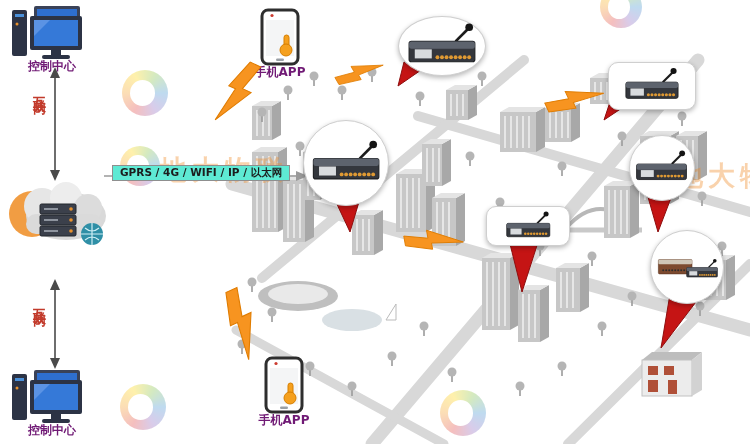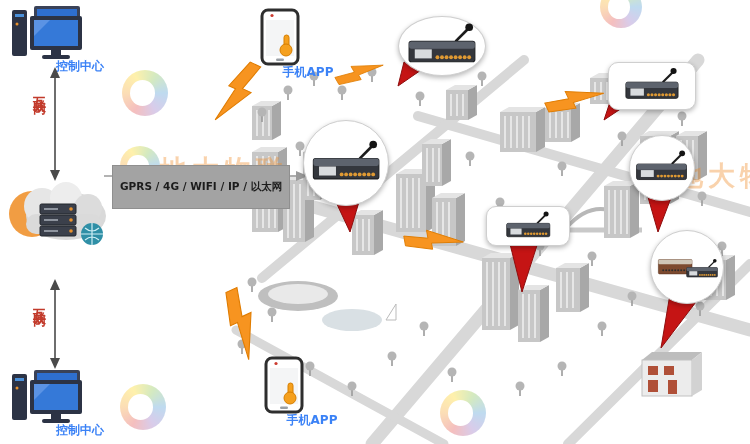--- a/index.html
+++ b/index.html
@@ -2,27 +2,27 @@
 <html><head>
 <meta charset="utf-8">
 <style>
   html,body{margin:0;padding:0;background:#fff;}
   .canvas{position:relative;width:750px;height:444px;background:#ffffff;overflow:hidden;
           font-family:"DejaVu Sans","Liberation Sans",sans-serif;}
   svg{display:block;}
   .abs{position:absolute;}
 
   
-  .lbl{position:absolute;color:#3b82f6;font-weight:bold;font-size:12px;text-align:center;line-height:1.1;margin-left:28px;}
+  .lbl{position:absolute;color:#701a75;font-weight:bold;font-size:12px;text-align:center;line-height:1.1;}
   .vlabel{position:absolute;color:#c23a2b;font-weight:bold;font-size:13px;
           writing-mode:vertical-rl;text-orientation:upright;letter-spacing:3px;}
 
   
-  .banner{position:absolute;left:112px;top:165px;background:#a3a3a3;border:1px solid #8f8f8f;
-          padding:14px 7px;font-size:10.5px;font-weight:bold;color:#1c1c1c;white-space:nowrap;z-index:6;}
+  .banner{position:absolute;left:112px;top:165px;background:#5eead4;border:1px solid #8f8f8f;
+          padding:0 7px;font-size:10.5px;font-weight:bold;color:#1c1c1c;white-space:nowrap;z-index:6;}
 
   
   .callout{position:absolute;background:#fff;border:1px solid #cfcfcf;border-radius:50%;
            box-shadow:0 2px 5px rgba(0,0,0,.28);display:flex;align-items:center;justify-content:center;z-index:5;}
   .callout.rect{border-radius:10px;}
   .callout svg{width:86%;height:86%;}
 
   
   .wm{position:absolute;color:#f08c28;opacity:.38;font-weight:bold;font-size:27px;
       letter-spacing:5px;white-space:nowrap;z-index:2;}

